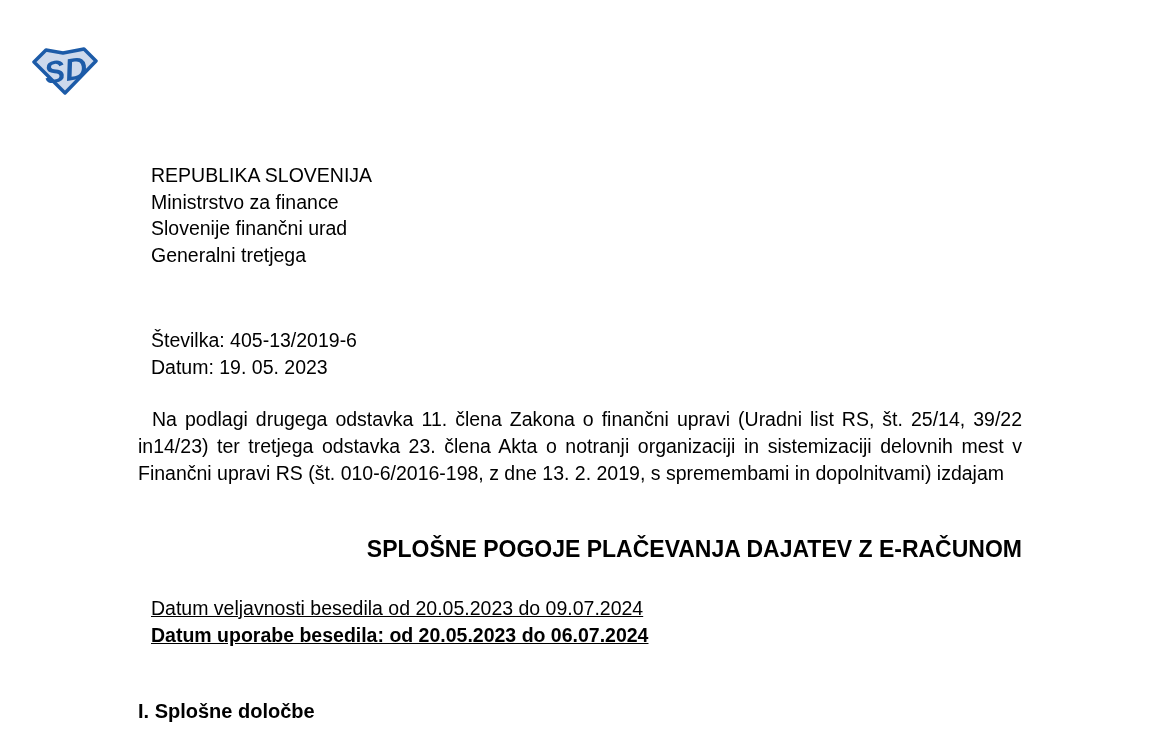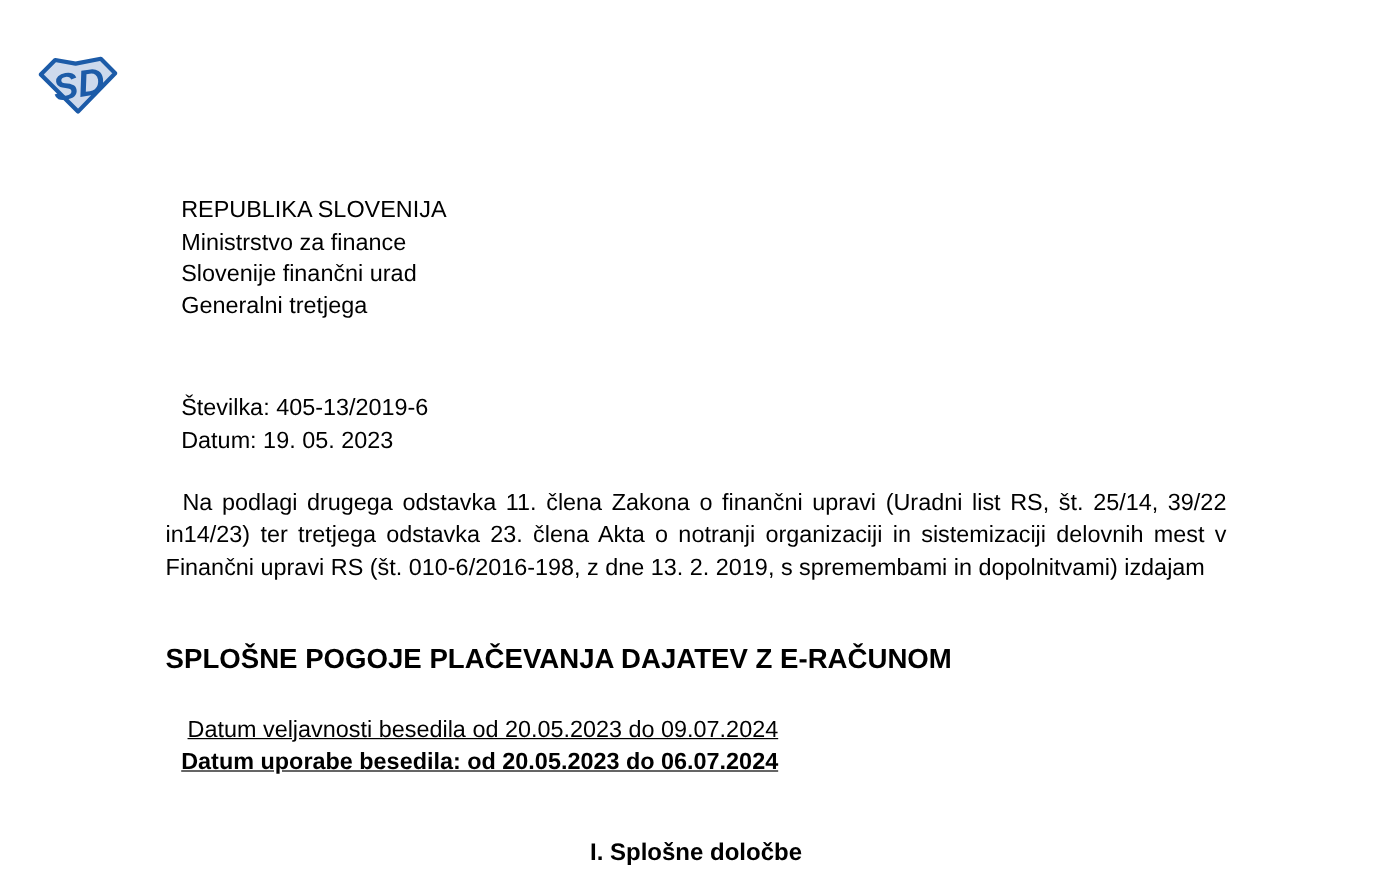--- a/index.html
+++ b/index.html
@@ -51,47 +51,45 @@
     text-indent: 14px;
   }
   .doc-title {
     position: absolute;
     left: 138px;
     top: 536px;
     width: 884px;
     font-size: 23px;
     font-weight: bold;
     line-height: 27px;
-    text-align: left;
+    text-align: right;
     white-space: nowrap;
   }
   .dates {
     position: absolute;
     left: 151px;
     top: 595px;
     font-size: 19.5px;
     line-height: 26.6px;
     white-space: nowrap;
-    text-align: right;
   }
   .dates .validity {
     text-decoration: underline;
   }
   .dates .usage {
     text-decoration: underline;
     font-weight: bold;
   }
   .section-heading {
     position: absolute;
     left: 138px;
     top: 700px;
     width: 884px;
     font-size: 20px;
     font-weight: bold;
-    text-align: center;
   }
 </style>
 </head>
 <body>
 
 <div class="page">
 
   <svg class="logo" viewBox="0 0 66 50" xmlns="http://www.w3.org/2000/svg">
     <g fill="#cdd9ec">
       <path d="M2,16 L14,4 L31,7 L52,3 L64,15 L33,47 Z" stroke-width="3.5" stroke-linejoin="round" stroke="#1c5ba8"></path>

